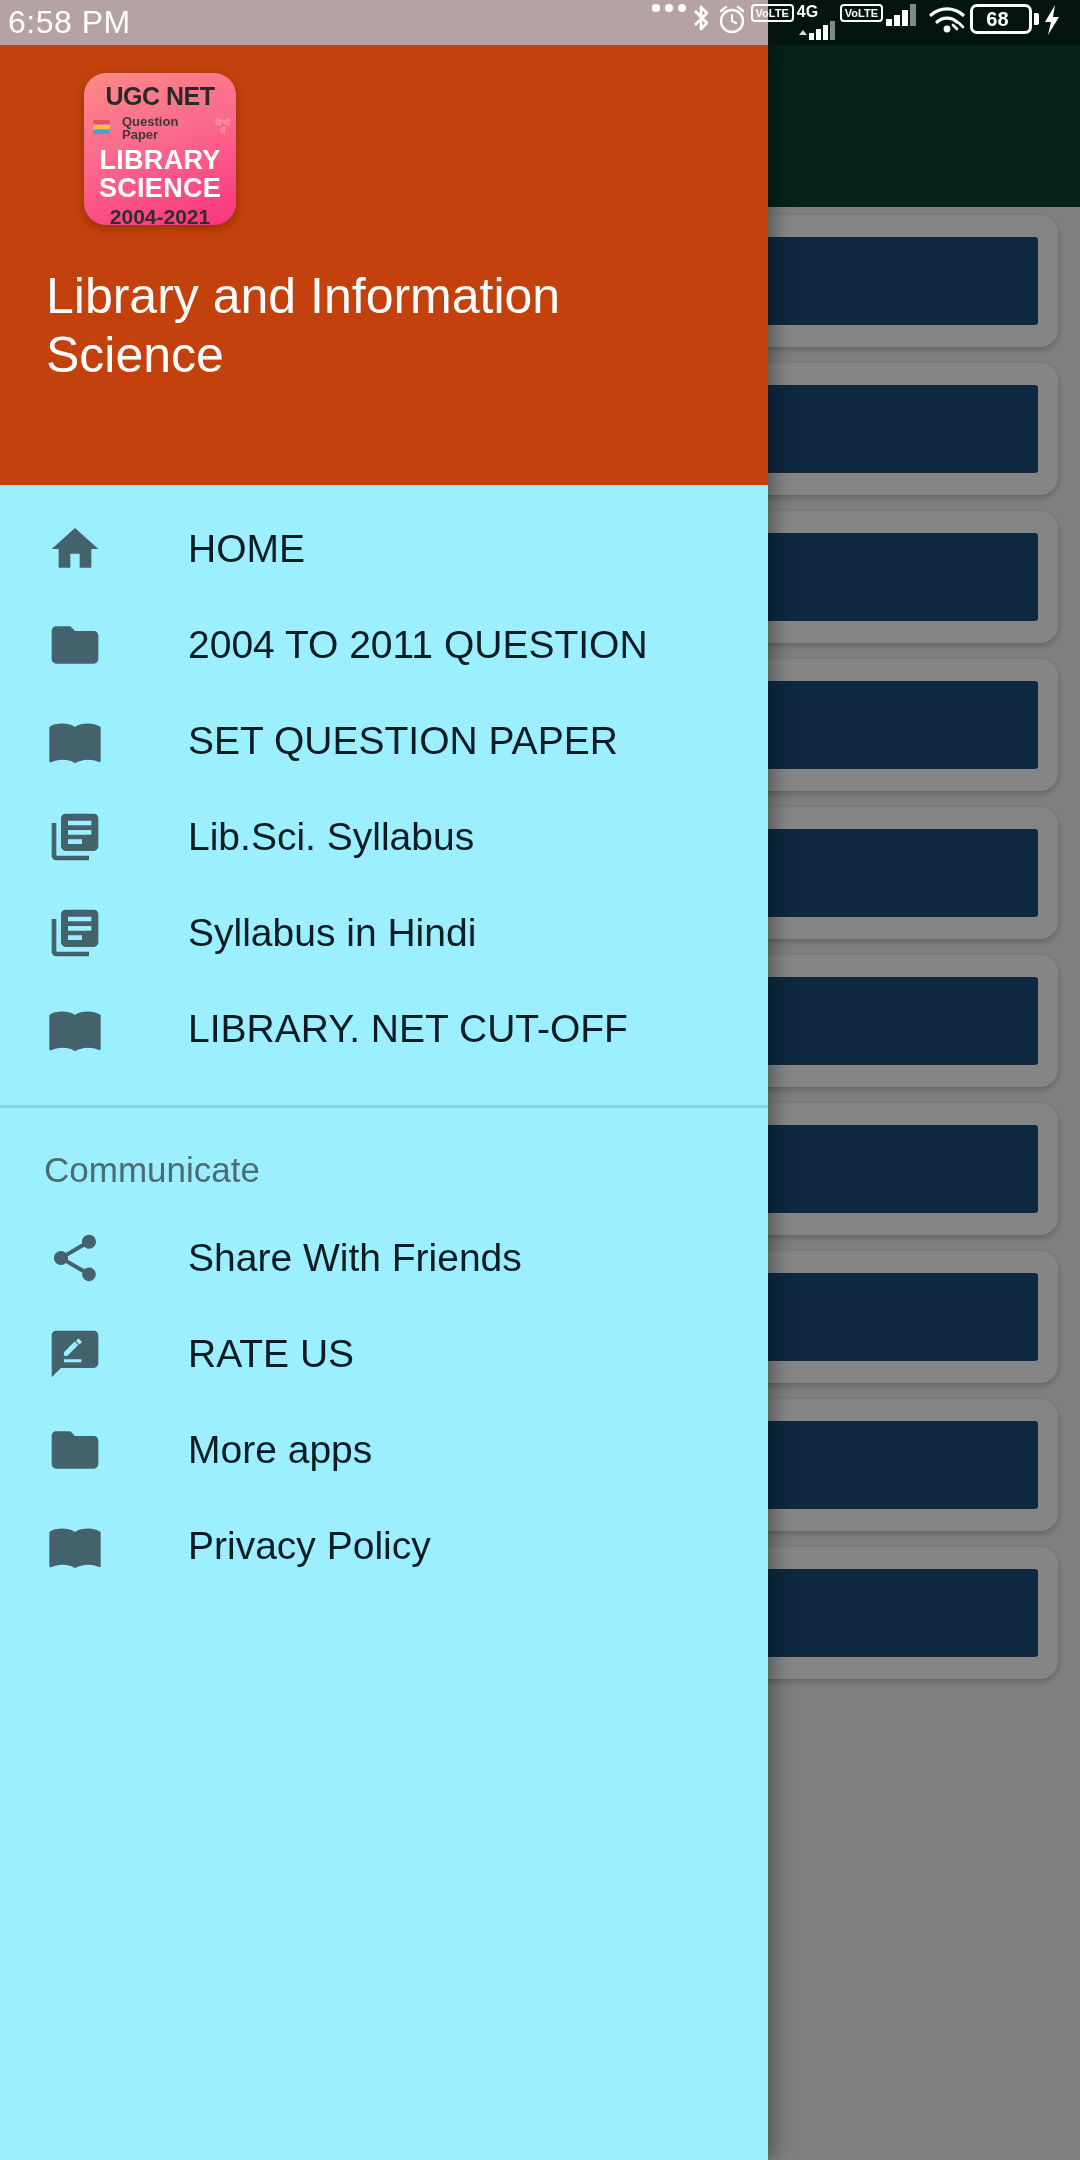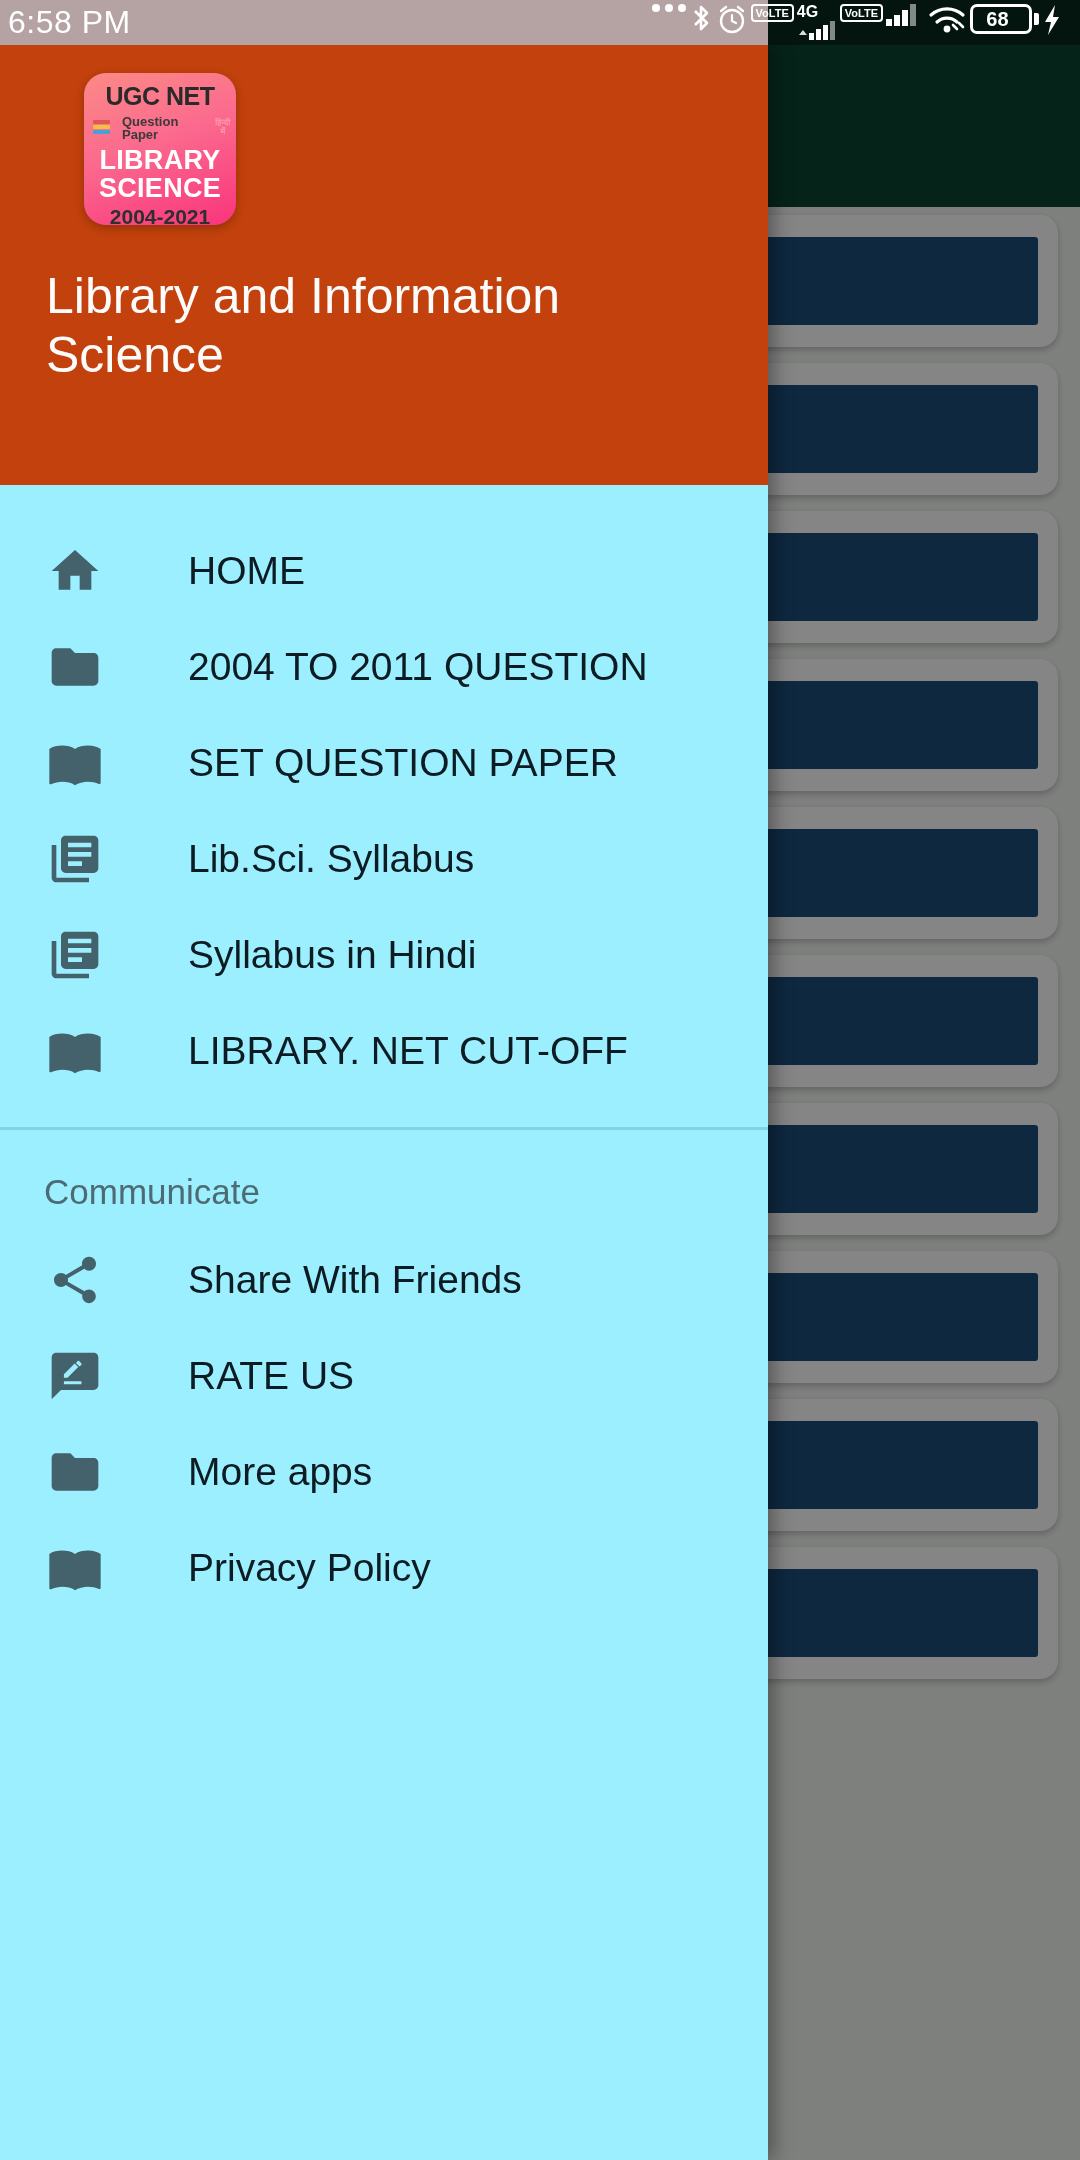--- a/index.html
+++ b/index.html
@@ -138,21 +138,21 @@
   #logo-hindi-badge { color:#ff9aa8; font-size:8px; font-weight:700; line-height:1.1; margin-left:auto; margin-right:4px; text-align:center; }
   #logo-library { color:#ffffff; font-size:27px; font-weight:700; line-height:1.05; margin-top:5px; letter-spacing:.3px; }
   #logo-science { color:#ffffff; font-size:27px; font-weight:700; line-height:1.05; letter-spacing:.3px; }
   #logo-years { color:#2f2f2f; font-size:21px; font-weight:700; line-height:1.1; margin-top:2px; }
 
   #drawer-title {
     color:#fdfcfc; font-size:50px; font-weight:400;
     line-height:1.18; margin-top:42px; max-width:620px;
   }
 
-  #drawer-menu { padding-top:38px; }
+  #drawer-menu { padding-top:16px; }
   .menu-item {
     height:96px;
     display:flex; align-items:center;
     padding-left:44px;
   }
   .menu-icon {
     width:62px; height:62px;
     display:flex; align-items:center; justify-content:center;
     flex:none;
   }

